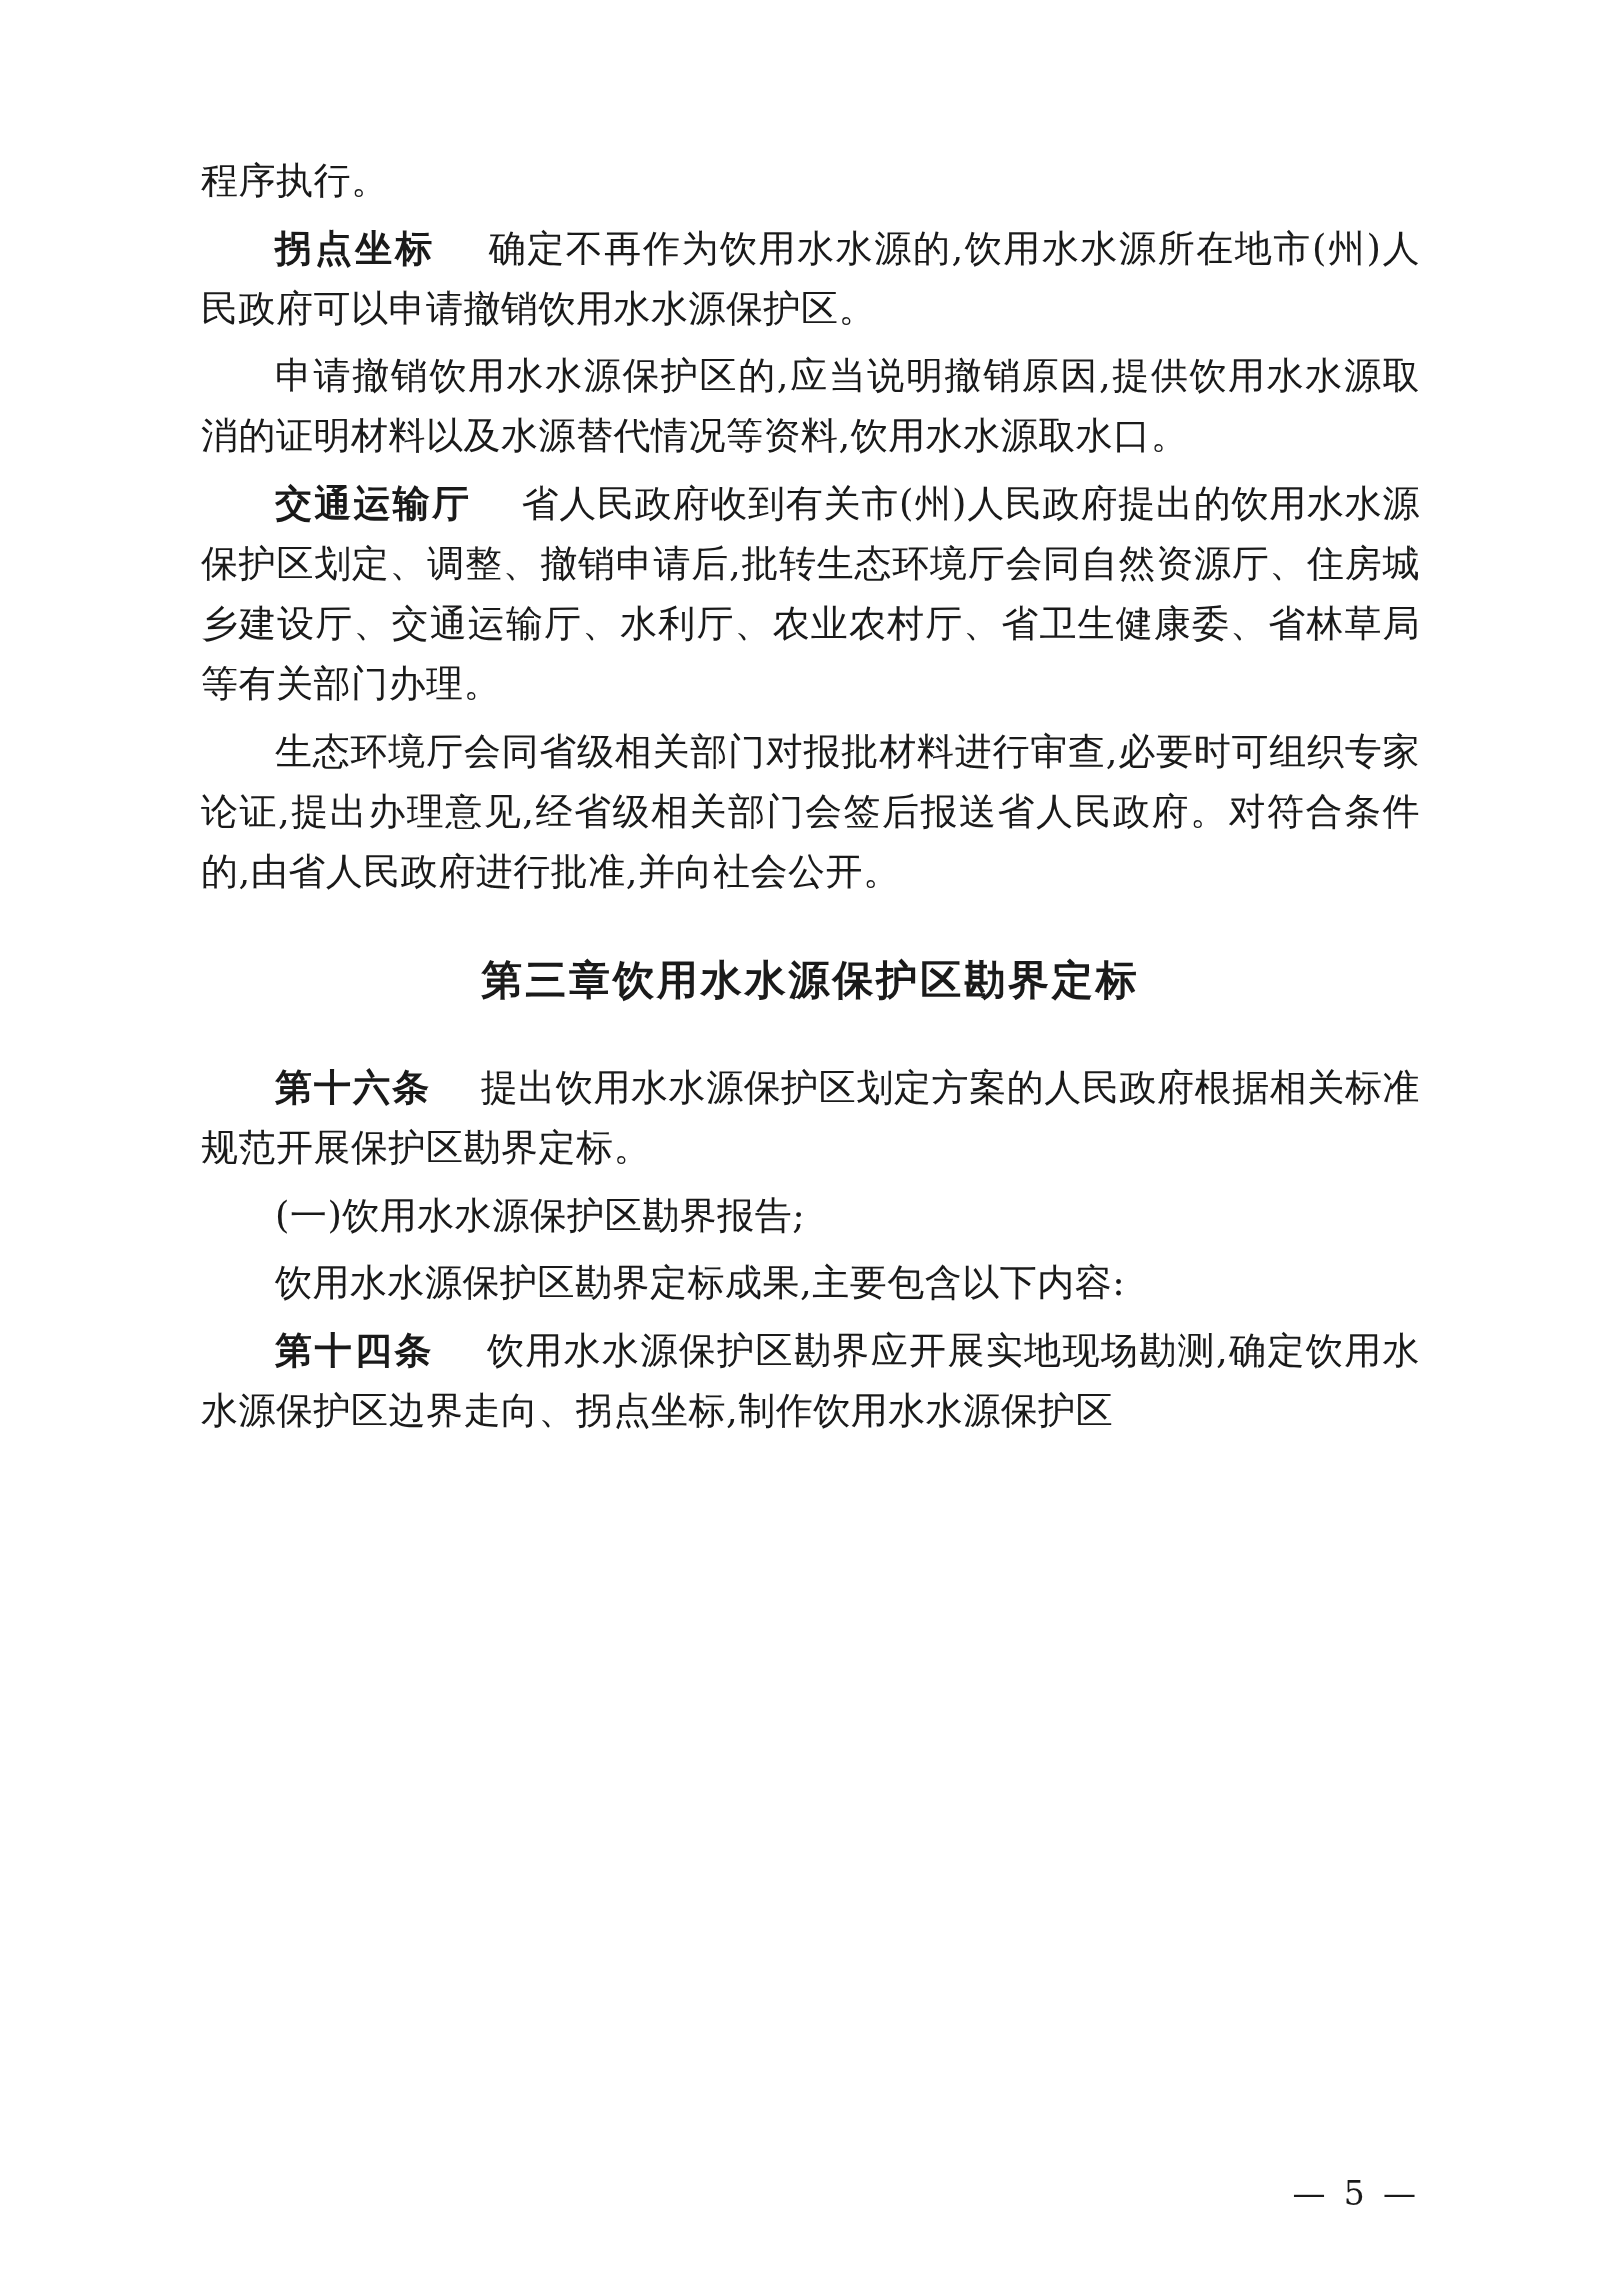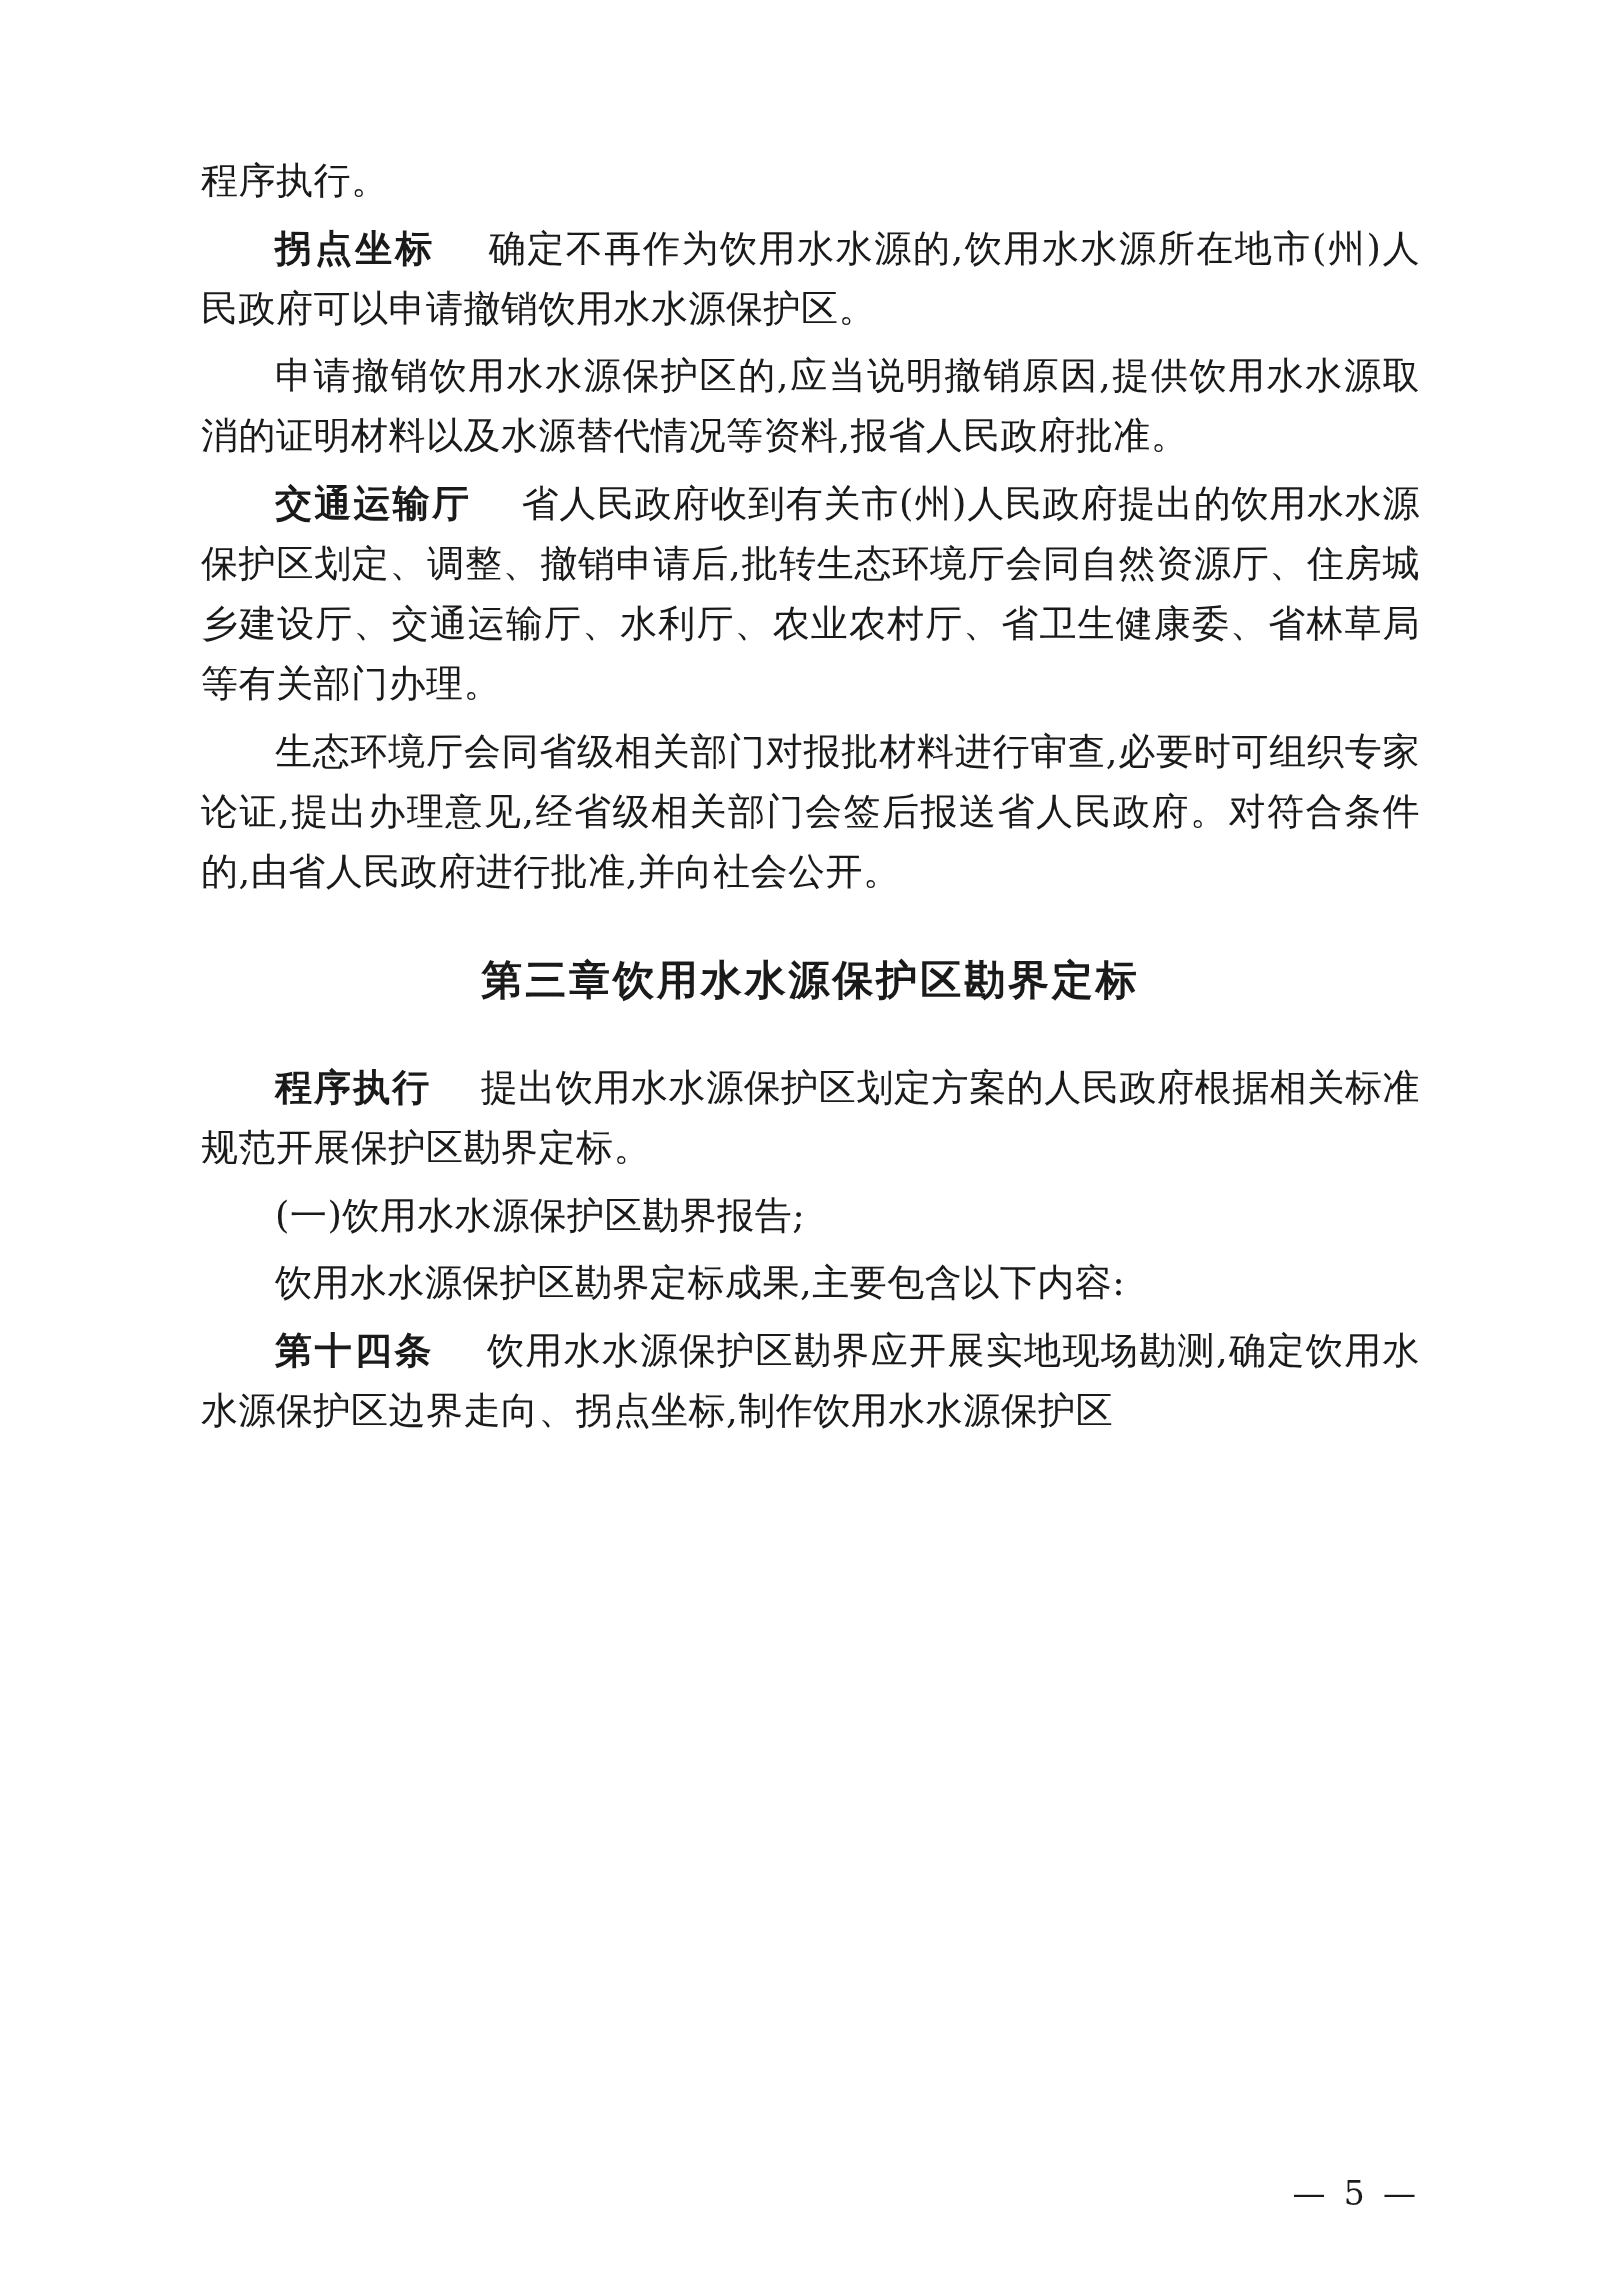--- a/index.html
+++ b/index.html
@@ -76,38 +76,38 @@
     <p class="para">
       <span>程序执行。</span>
     </p>
 
     <p class="para indent gap-after">
       <span class="article-label">拐点坐标</span>
       <span class="spacer">&nbsp;&nbsp;&nbsp;</span><span>确定不再作为饮用水水源的,饮用水水源所在地市(州)人民政府可以申请撤销饮用水水源保护区。</span>
     </p>
 
     <p class="para indent gap-after">
-      <span>申请撤销饮用水水源保护区的,应当说明撤销原因,提供饮用水水源取消的证明材料以及水源替代情况等资料,报省人民政府批准。</span>
+      <span>申请撤销饮用水水源保护区的,应当说明撤销原因,提供饮用水水源取消的证明材料以及水源替代情况等资料,饮用水水源取水口。</span>
     </p>
 
     <p class="para indent gap-after">
       <span class="article-label">交通运输厅</span>
       <span class="spacer">&nbsp;&nbsp;&nbsp;</span><span>省人民政府收到有关市(州)人民政府提出的饮用水水源保护区划定、调整、撤销申请后,批转生态环境厅会同自然资源厅、住房城乡建设厅、交通运输厅、水利厅、农业农村厅、省卫生健康委、省林草局等有关部门办理。</span>
     </p>
 
     <p class="para indent">
       <span>生态环境厅会同省级相关部门对报批材料进行审查,必要时可组织专家论证,提出办理意见,经省级相关部门会签后报送省人民政府。对符合条件的,由省人民政府进行批准,并向社会公开。</span>
     </p>
 
     <h2 class="chapter-title">
       <span class="chapter-num">第三章</span><span>饮用水水源保护区勘界定标</span>
     </h2>
 
     <p class="para indent gap-after">
-      <span class="article-label">程序执行</span>
+      <span class="article-label">第十六条</span>
       <span class="spacer">&nbsp;&nbsp;&nbsp;</span><span>提出饮用水水源保护区划定方案的人民政府根据相关标准规范开展保护区勘界定标。</span>
     </p>
 
     <p class="para indent gap-after">
       <span>(一)饮用水水源保护区勘界报告;</span>
     </p>
 
     <p class="para indent gap-after">
       <span>饮用水水源保护区勘界定标成果,主要包含以下内容:</span>
     </p>

